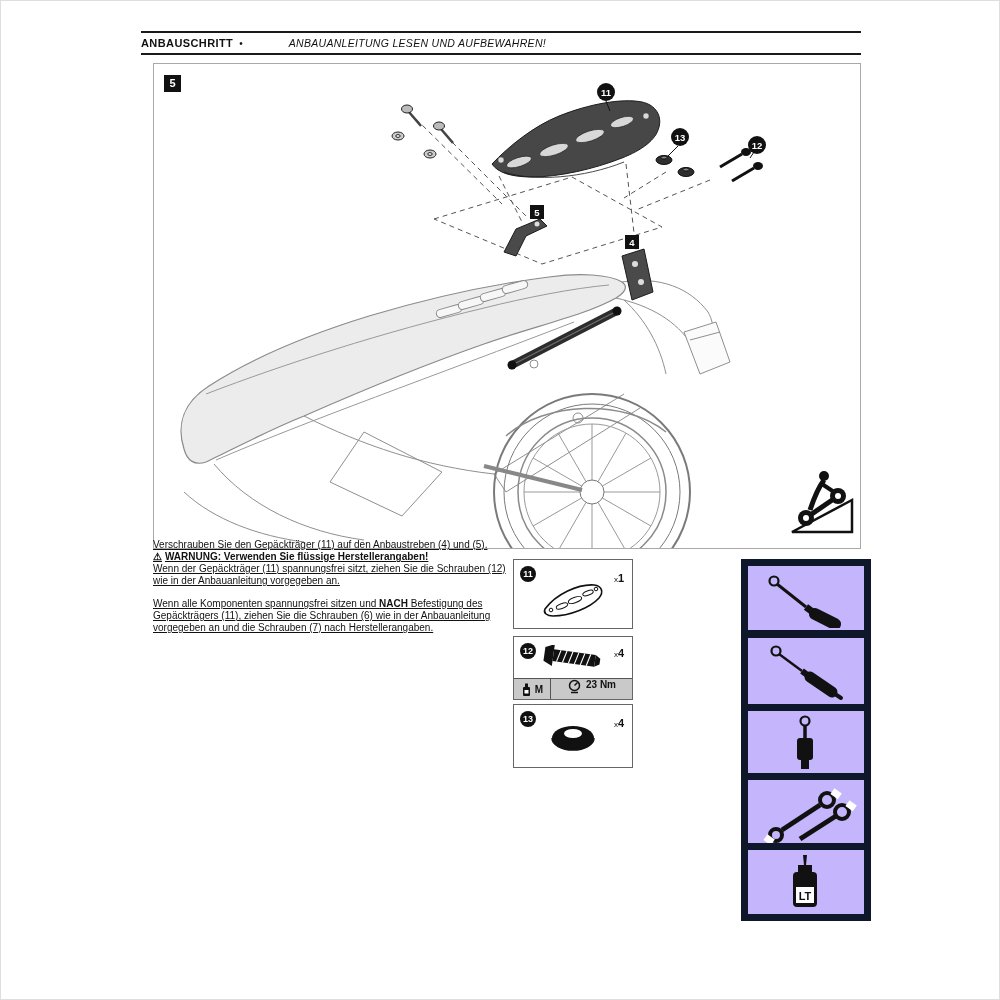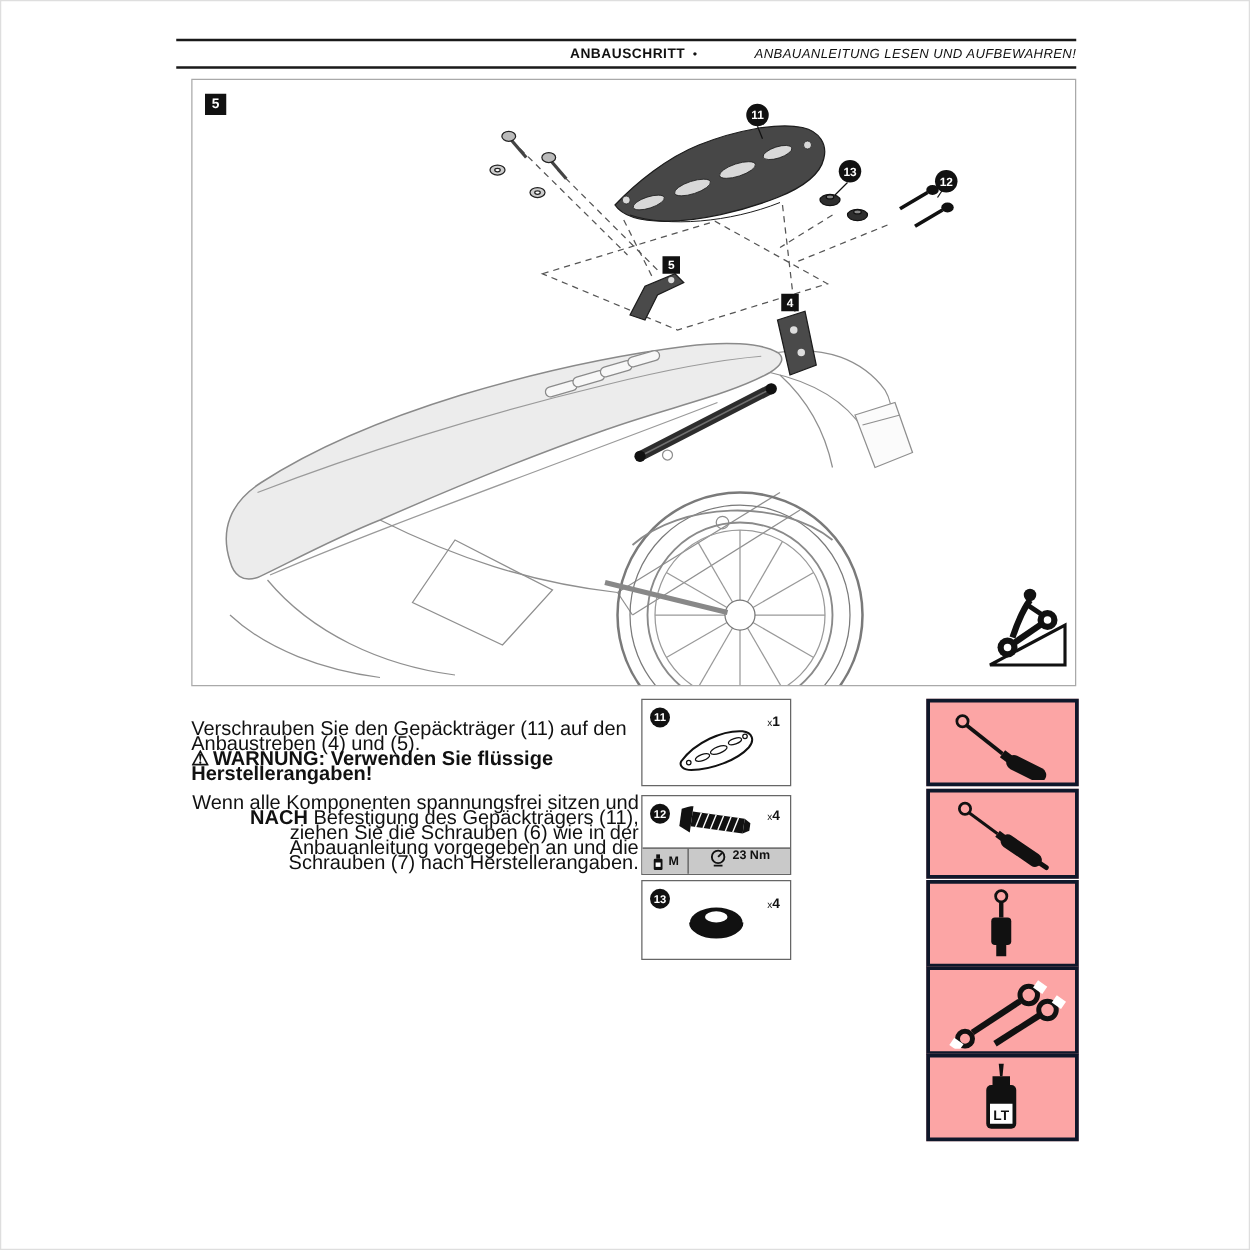--- a/index.html
+++ b/index.html
@@ -2,55 +2,55 @@
 <html><head>
 <meta charset="utf-8">
 <style>
   html,body{margin:0;padding:0;background:#fff;}
   body{width:1000px;height:1000px;position:relative;font-family:"Liberation Sans",sans-serif;color:#111;}
   .page{position:absolute;inset:0;border:1px solid #dedede;background:#fff;}
 
   
   .header{position:absolute;left:140px;top:30px;width:720px;height:20px;
     border-top:2px solid #1a1a1a;border-bottom:2px solid #1a1a1a;
-    display:flex;align-items:center;justify-content:flex-end;gap:6px;}
+    display:flex;align-items:center;justify-content:flex-start;gap:6px;}
   .h-title{font-size:11px;font-weight:bold;letter-spacing:.4px;}
   .h-sep{font-size:10px;}
   .h-sub{font-size:10.5px;font-style:italic;letter-spacing:.3px;margin-left:40px;}
 
   
   .figure-box{position:absolute;left:152px;top:62px;width:706px;height:484px;border:1px solid #a9a9a9;overflow:hidden;background:#fff;}
   .step-badge{position:absolute;left:10px;top:11px;width:17px;height:17px;background:#111;color:#fff;
     font-size:11px;font-weight:bold;text-align:center;line-height:17px;z-index:2;}
   svg.fig{position:absolute;inset:0;width:100%;height:100%;}
   svg text{font-family:"Liberation Sans",sans-serif;}
   .cot{fill:#fff;font-size:9.5px;font-weight:bold;text-anchor:middle;}
 
   
-  .instructions{position:absolute;left:152px;top:577px;width:358px;font-size:16px;line-height:12px;}
+  .instructions{position:absolute;left:152px;top:538px;width:358px;font-size:10px;line-height:12px;text-decoration:underline;}
   .instructions p{margin:0;}
-  .instructions p.gap{margin-top:11px;text-align:right;}
+  .instructions p.gap{margin-top:11px;}
   .bold{font-weight:bold;}
   .warn{margin-right:3px;font-weight:bold;}
 
   
   .pbox{position:absolute;border:1px solid #666;background:#fff;}
   .pbadge{position:absolute;left:6px;top:6px;width:16px;height:16px;border-radius:50%;background:#111;color:#fff;
     font-size:9px;font-weight:bold;text-align:center;line-height:16px;}
   .qty{position:absolute;right:8px;top:8px;}
   .qx{font-size:8px;}
   .qn{font-size:11px;font-weight:bold;}
   .picon{position:absolute;}
   .trow{position:absolute;left:0;right:0;bottom:0;height:20px;background:#c9c9c9;border-top:1px solid #555;
     display:flex;align-items:stretch;font-weight:bold;font-size:10px;}
   .tleft{width:36px;display:flex;align-items:center;justify-content:center;gap:3px;border-right:1px solid #555;}
   .tright{flex:1;display:flex;align-items:flex-start;justify-content:center;gap:4px;}
 
   
-  .tbox{position:absolute;left:740px;width:116px;border:3px solid #0f172a;background:#fca5a5;text-align:right;}
+  .tbox{position:absolute;left:740px;width:116px;border:7px solid #0f172a;background:#c4b5fd;text-align:right;}
   .tbox svg{position:absolute;left:0;top:0;}
 </style>
 </head>
 <body>
 
 <div class="page">
 
   <div class="header">
     <span class="h-title">ANBAUSCHRITT</span>
     <span class="h-sep">•</span>
@@ -218,20 +218,21 @@
         <circle cx="38" cy="8" r="5" fill="#111"></circle>
         <path d="M38,12 C32,20 28,30 24,42" stroke="#111" stroke-width="5" fill="none"></path>
         <line x1="36" y1="16" x2="48" y2="24" stroke="#111" stroke-width="4"></line>
       </g>
     </svg>
   </div>
 
   <div class="instructions">
     <p><span>Verschrauben Sie den Gepäckträger (11) auf den Anbaustreben (4) und (5).</span></p>
     <p class="bold"><span class="warn">⚠</span><span>WARNUNG: Verwenden Sie flüssige Herstellerangaben!</span></p>
+    <p>Wenn der Gepäckträger (11) spannungsfrei sitzt, ziehen Sie die Schrauben (12) wie in der Anbauanleitung vorgegeben an.</p>
     <p class="gap"><span>Wenn alle Komponenten spannungsfrei sitzen und </span><span class="bold">NACH</span><span> Befestigung des Gepäckträgers (11), ziehen Sie die Schrauben (6) wie in der Anbauanleitung vorgegeben an und die Schrauben (7) nach Herstellerangaben.</span></p>
   </div>
 
   <div class="pbox" style="left:512px;top:558px;width:118px;height:68px;">
     <span class="pbadge">11</span>
     <span class="qty"><span class="qx">x</span><span class="qn">1</span></span>
     <svg class="picon" style="left:26px;top:16px;" width="68" height="46" viewBox="0 0 68 46">
       <path d="M5,33 C16,18 38,8 54,9 C62,10 64,16 59,22 C50,32 29,40 13,40 C7,40 3,37 5,33 Z" fill="#fff" stroke="#111" stroke-width="1.6"></path>
       <ellipse cx="22" cy="30" rx="6" ry="2.4" transform="rotate(-20 22 30)" fill="none" stroke="#111"></ellipse>
       <ellipse cx="35" cy="24" rx="7" ry="2.6" transform="rotate(-20 35 24)" fill="none" stroke="#111"></ellipse>

